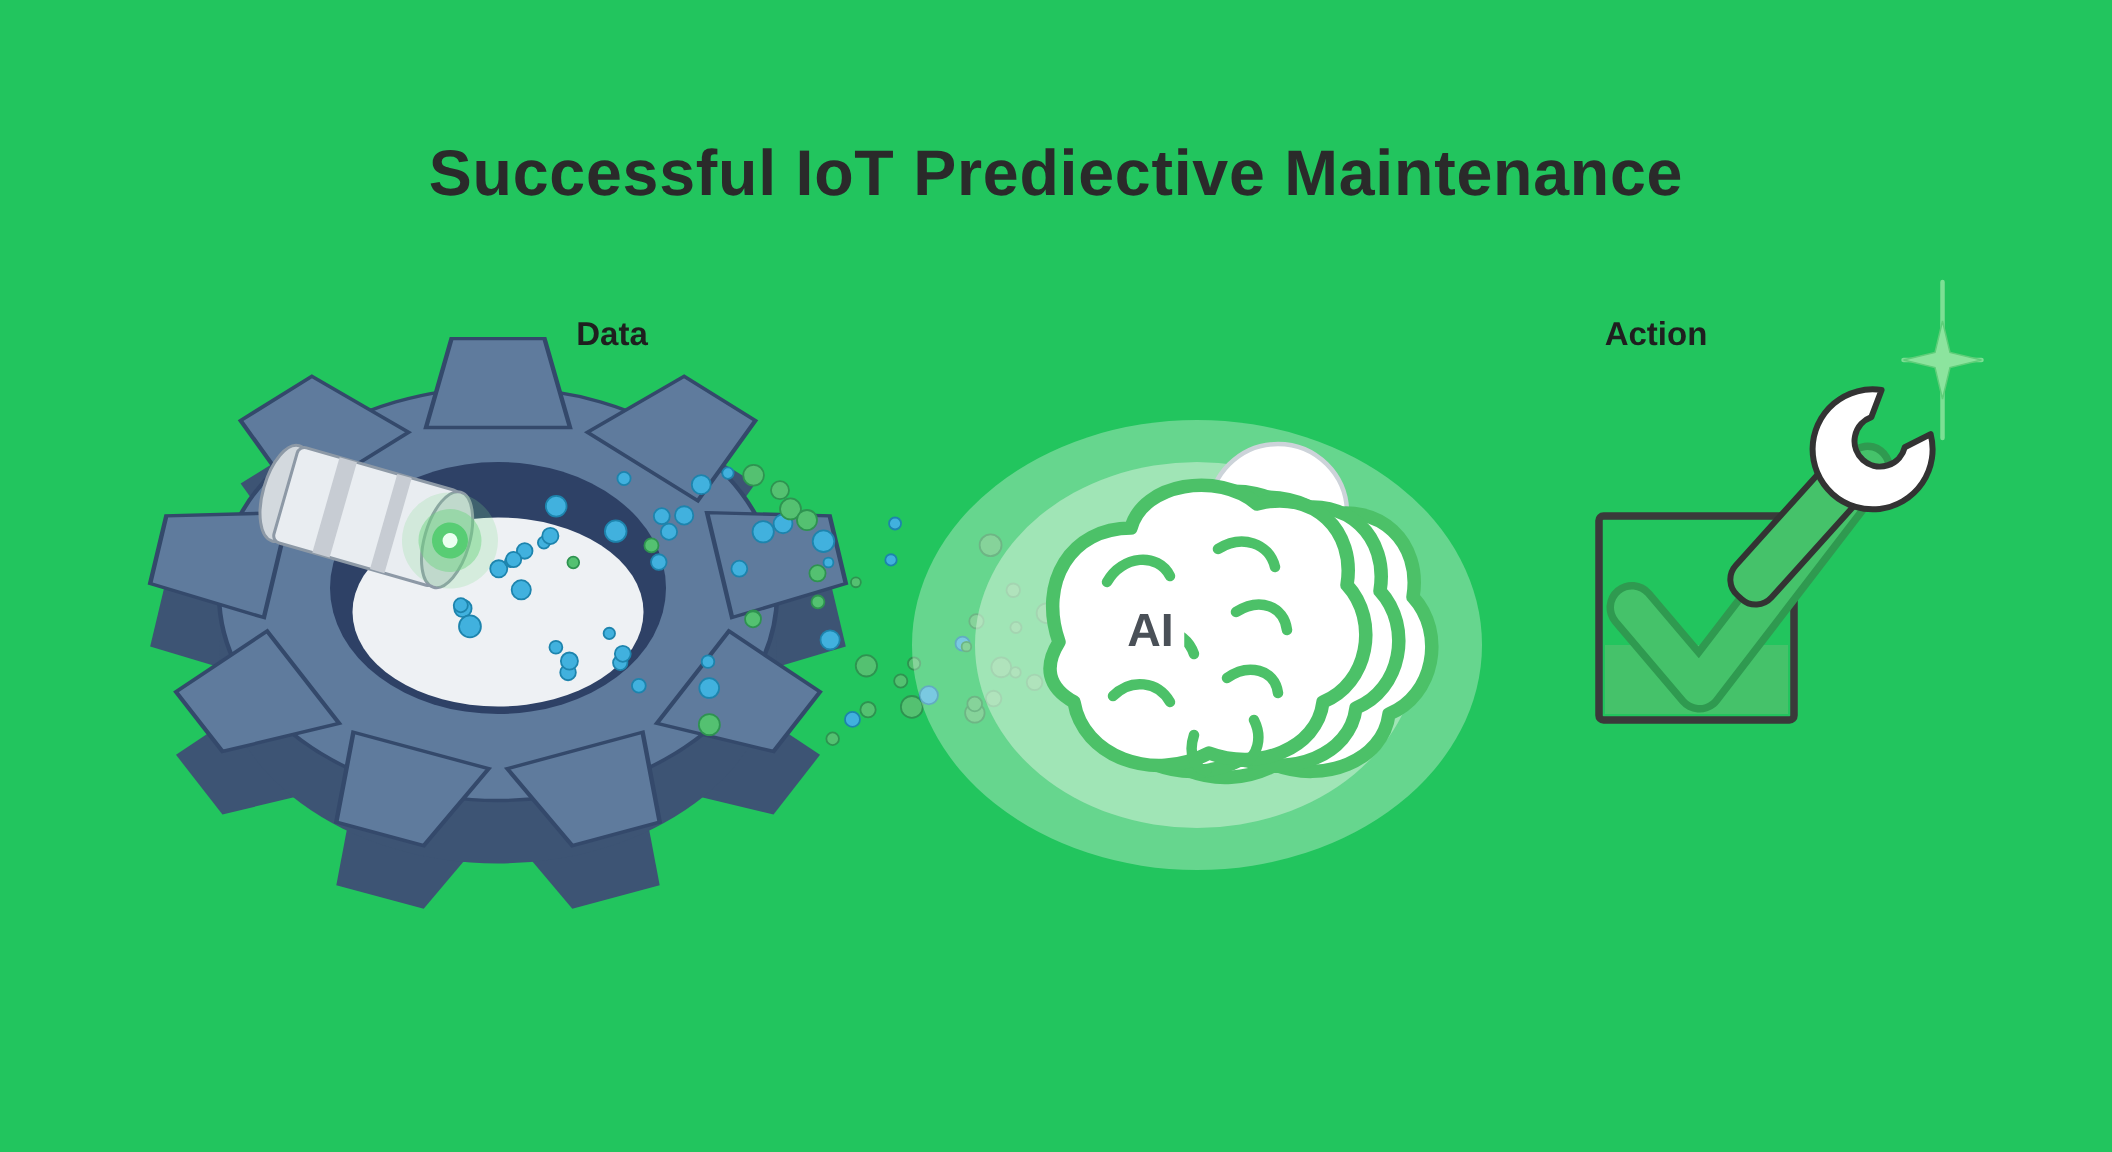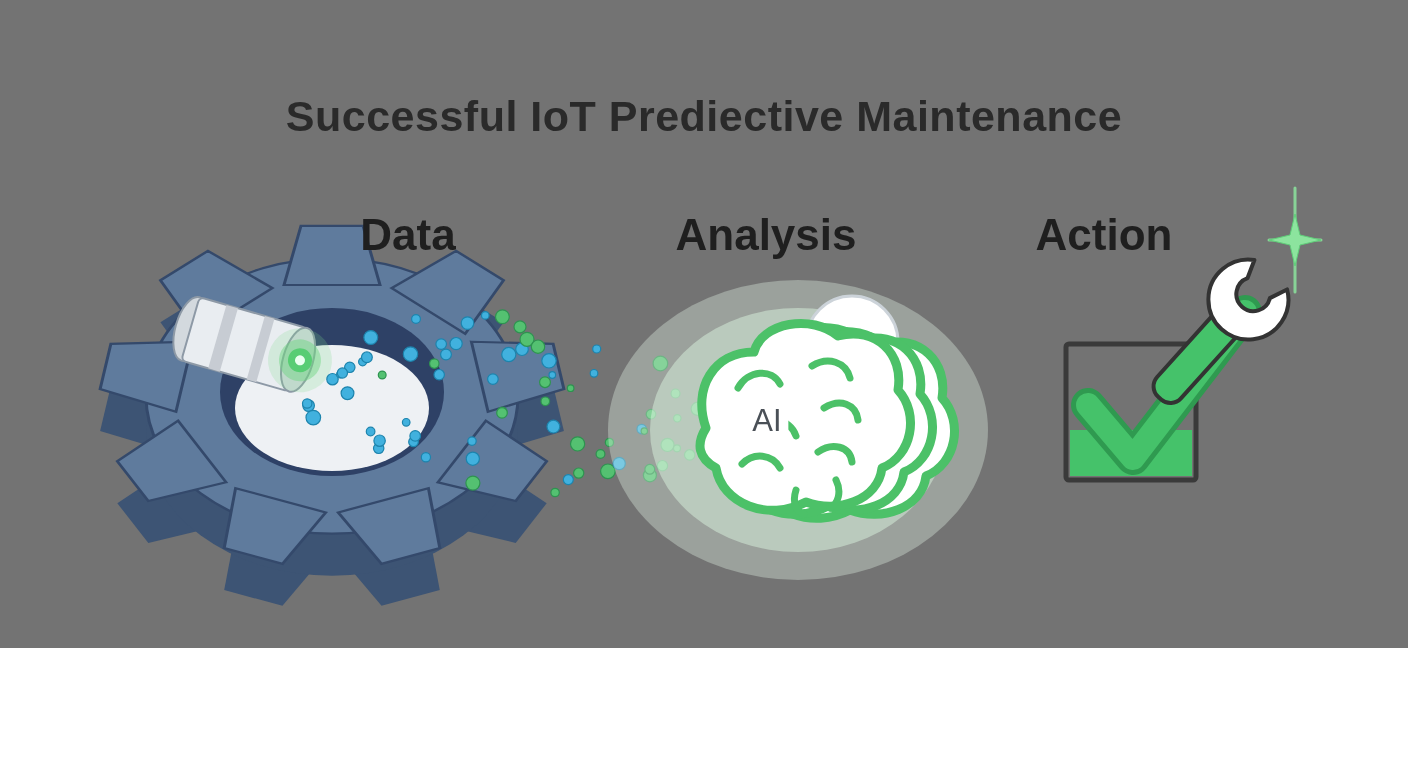--- a/index.html
+++ b/index.html
@@ -1,30 +1,30 @@
 <!DOCTYPE html>
 <html style="--title_text: #2a2a2a; --label_text: #1f1f1f; --gear_top: #5f7b9d; --gear_side: #3d5474; --gear_edge: #34496b; --gear_hole_wall: #2e4166; --gear_hole_floor: #eef1f4; --sensor_body: #e9edf1; --sensor_glow: #58cd74; --dot_blue: #41b1de; --dot_green: #54c171; --brain_green: #4cc168; --cloud_outline: #ccd3d9; --check_green: #45c26a; --check_green_dark: #2f9a50; --outline_dark: #3a3a3a; --sparkle_green: #8ce49e;"><head>
 <meta charset="utf-8">
 <style>
   html,body{margin:0;padding:0;background:#fff;}
   .canvas{
-    position:relative;width:1408px;height:648px;background:#737373;
+    position:relative;width:1408px;height:768px;background:#22c55e;
     font-family:"Liberation Sans", sans-serif;overflow:hidden;
   }
   .title{
     position:absolute;top:92px;left:0;width:100%;text-align:center;
     font-size:43px;font-weight:700;color:var(--title_text,#2a2a2a);letter-spacing:.5px;
   }
   .stage-label{
     position:absolute;top:210px;transform:translateX(-50%);
-    font-size:44px;font-weight:700;color:var(--label_text,#1f1f1f);
+    font-size:22px;font-weight:700;color:var(--label_text,#1f1f1f);
   }
   .ai-badge{
     position:absolute;left:767px;top:421px;transform:translate(-50%,-50%);
-    font-size:31px;font-weight:400;color:#4a5057;background:#ffffff;
+    font-size:31px;font-weight:700;color:#4a5057;background:#ffffff;
     padding:1px 7px;line-height:1.1;
   }
   svg{position:absolute;left:0;top:0;}
 
   
   .gear-side path,.gear-side circle{fill:var(--gear_side,#3d5474);}
   .gear-top path,.gear-top circle{fill:var(--gear_top,#5f7b9d);stroke:var(--gear_edge,#34496b);stroke-width:3;}
   .hole-wall{fill:var(--gear_hole_wall,#2e4166);}
   .hole-floor{fill:var(--gear_hole_floor,#eef1f4);}
 
@@ -218,16 +218,15 @@
     </g>
     <g transform="translate(1295,240)">
       <line class="streak" x1="0" y1="-52" x2="0" y2="52"></line>
       <line class="streak" x1="-26" y1="0" x2="26" y2="0"></line>
       <path class="sparkle" d="M 0 -26 L 5 -5 L 26 0 L 5 5 L 0 26 L -5 5 L -26 0 L -5 -5 Z"></path>
     </g>
   </svg>
 
   <div class="title">Successful IoT Prediective Maintenance</div>
   <div class="stage-label" style="left:408px">Data</div>
-  <div class="stage-label" style="left:766px">Analysis</div>
   <div class="stage-label" style="left:1104px">Action</div>
   <div class="ai-badge">AI</div>
 </div>
 
 </body></html>

